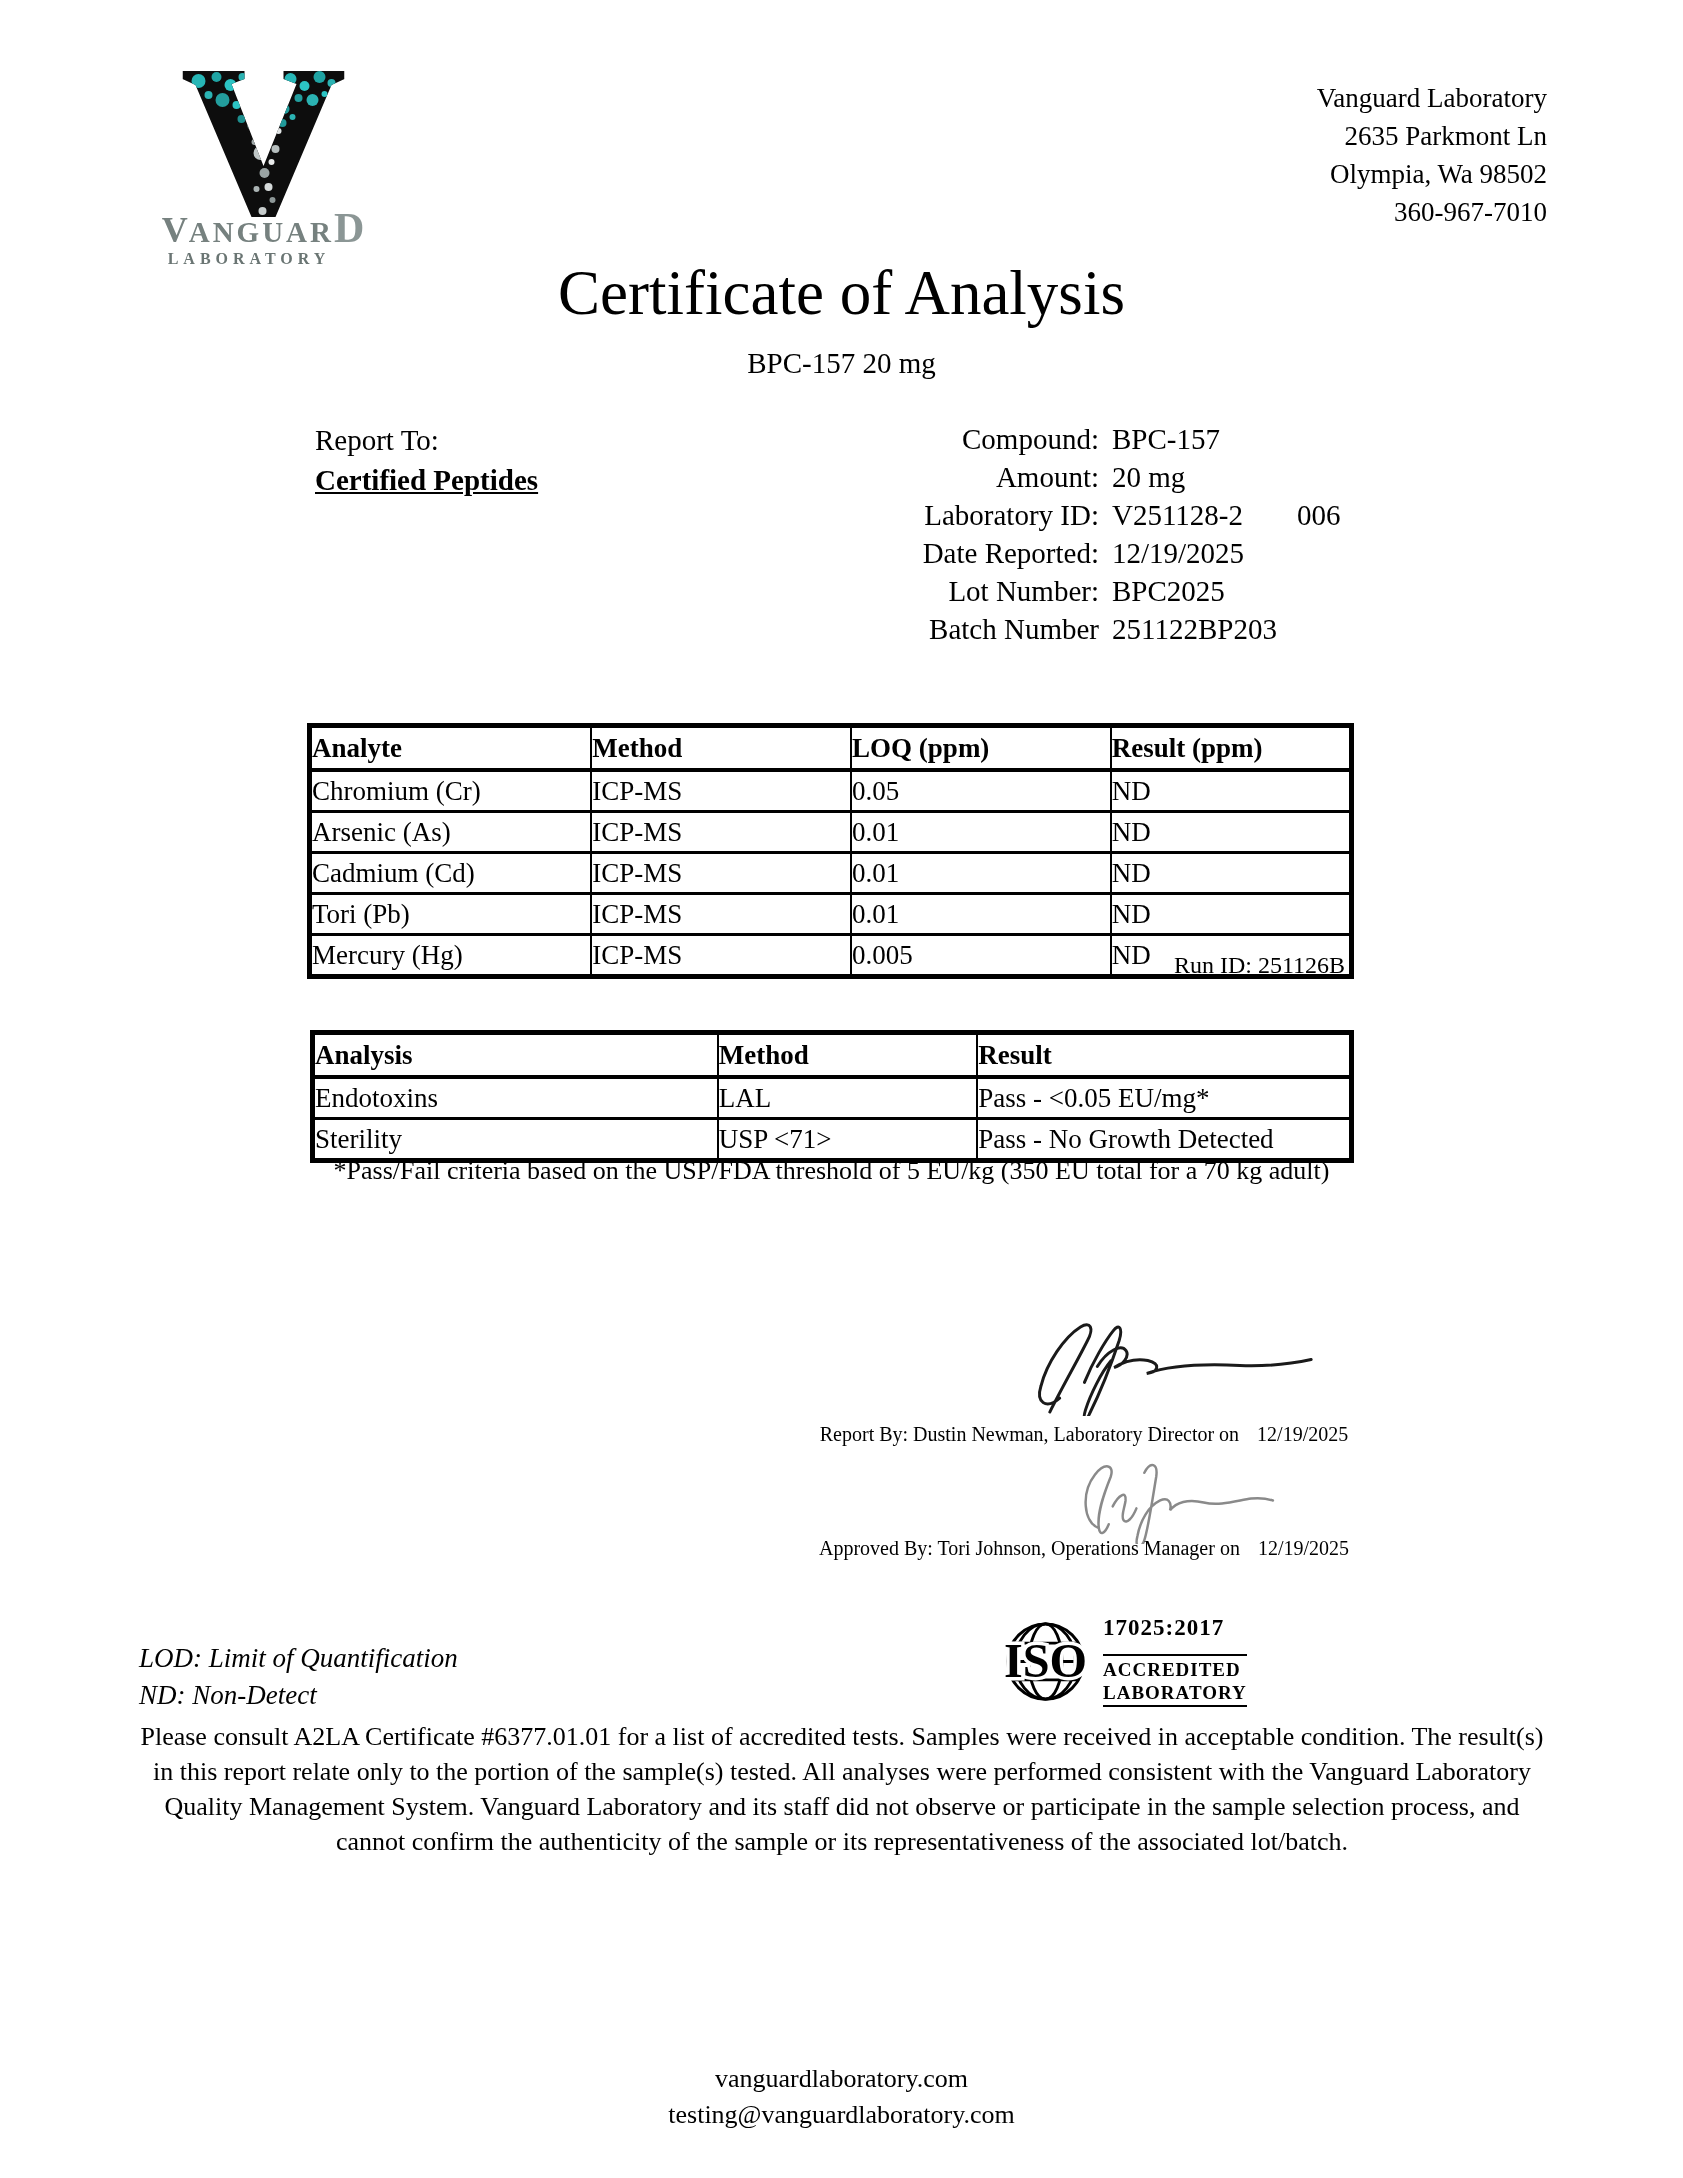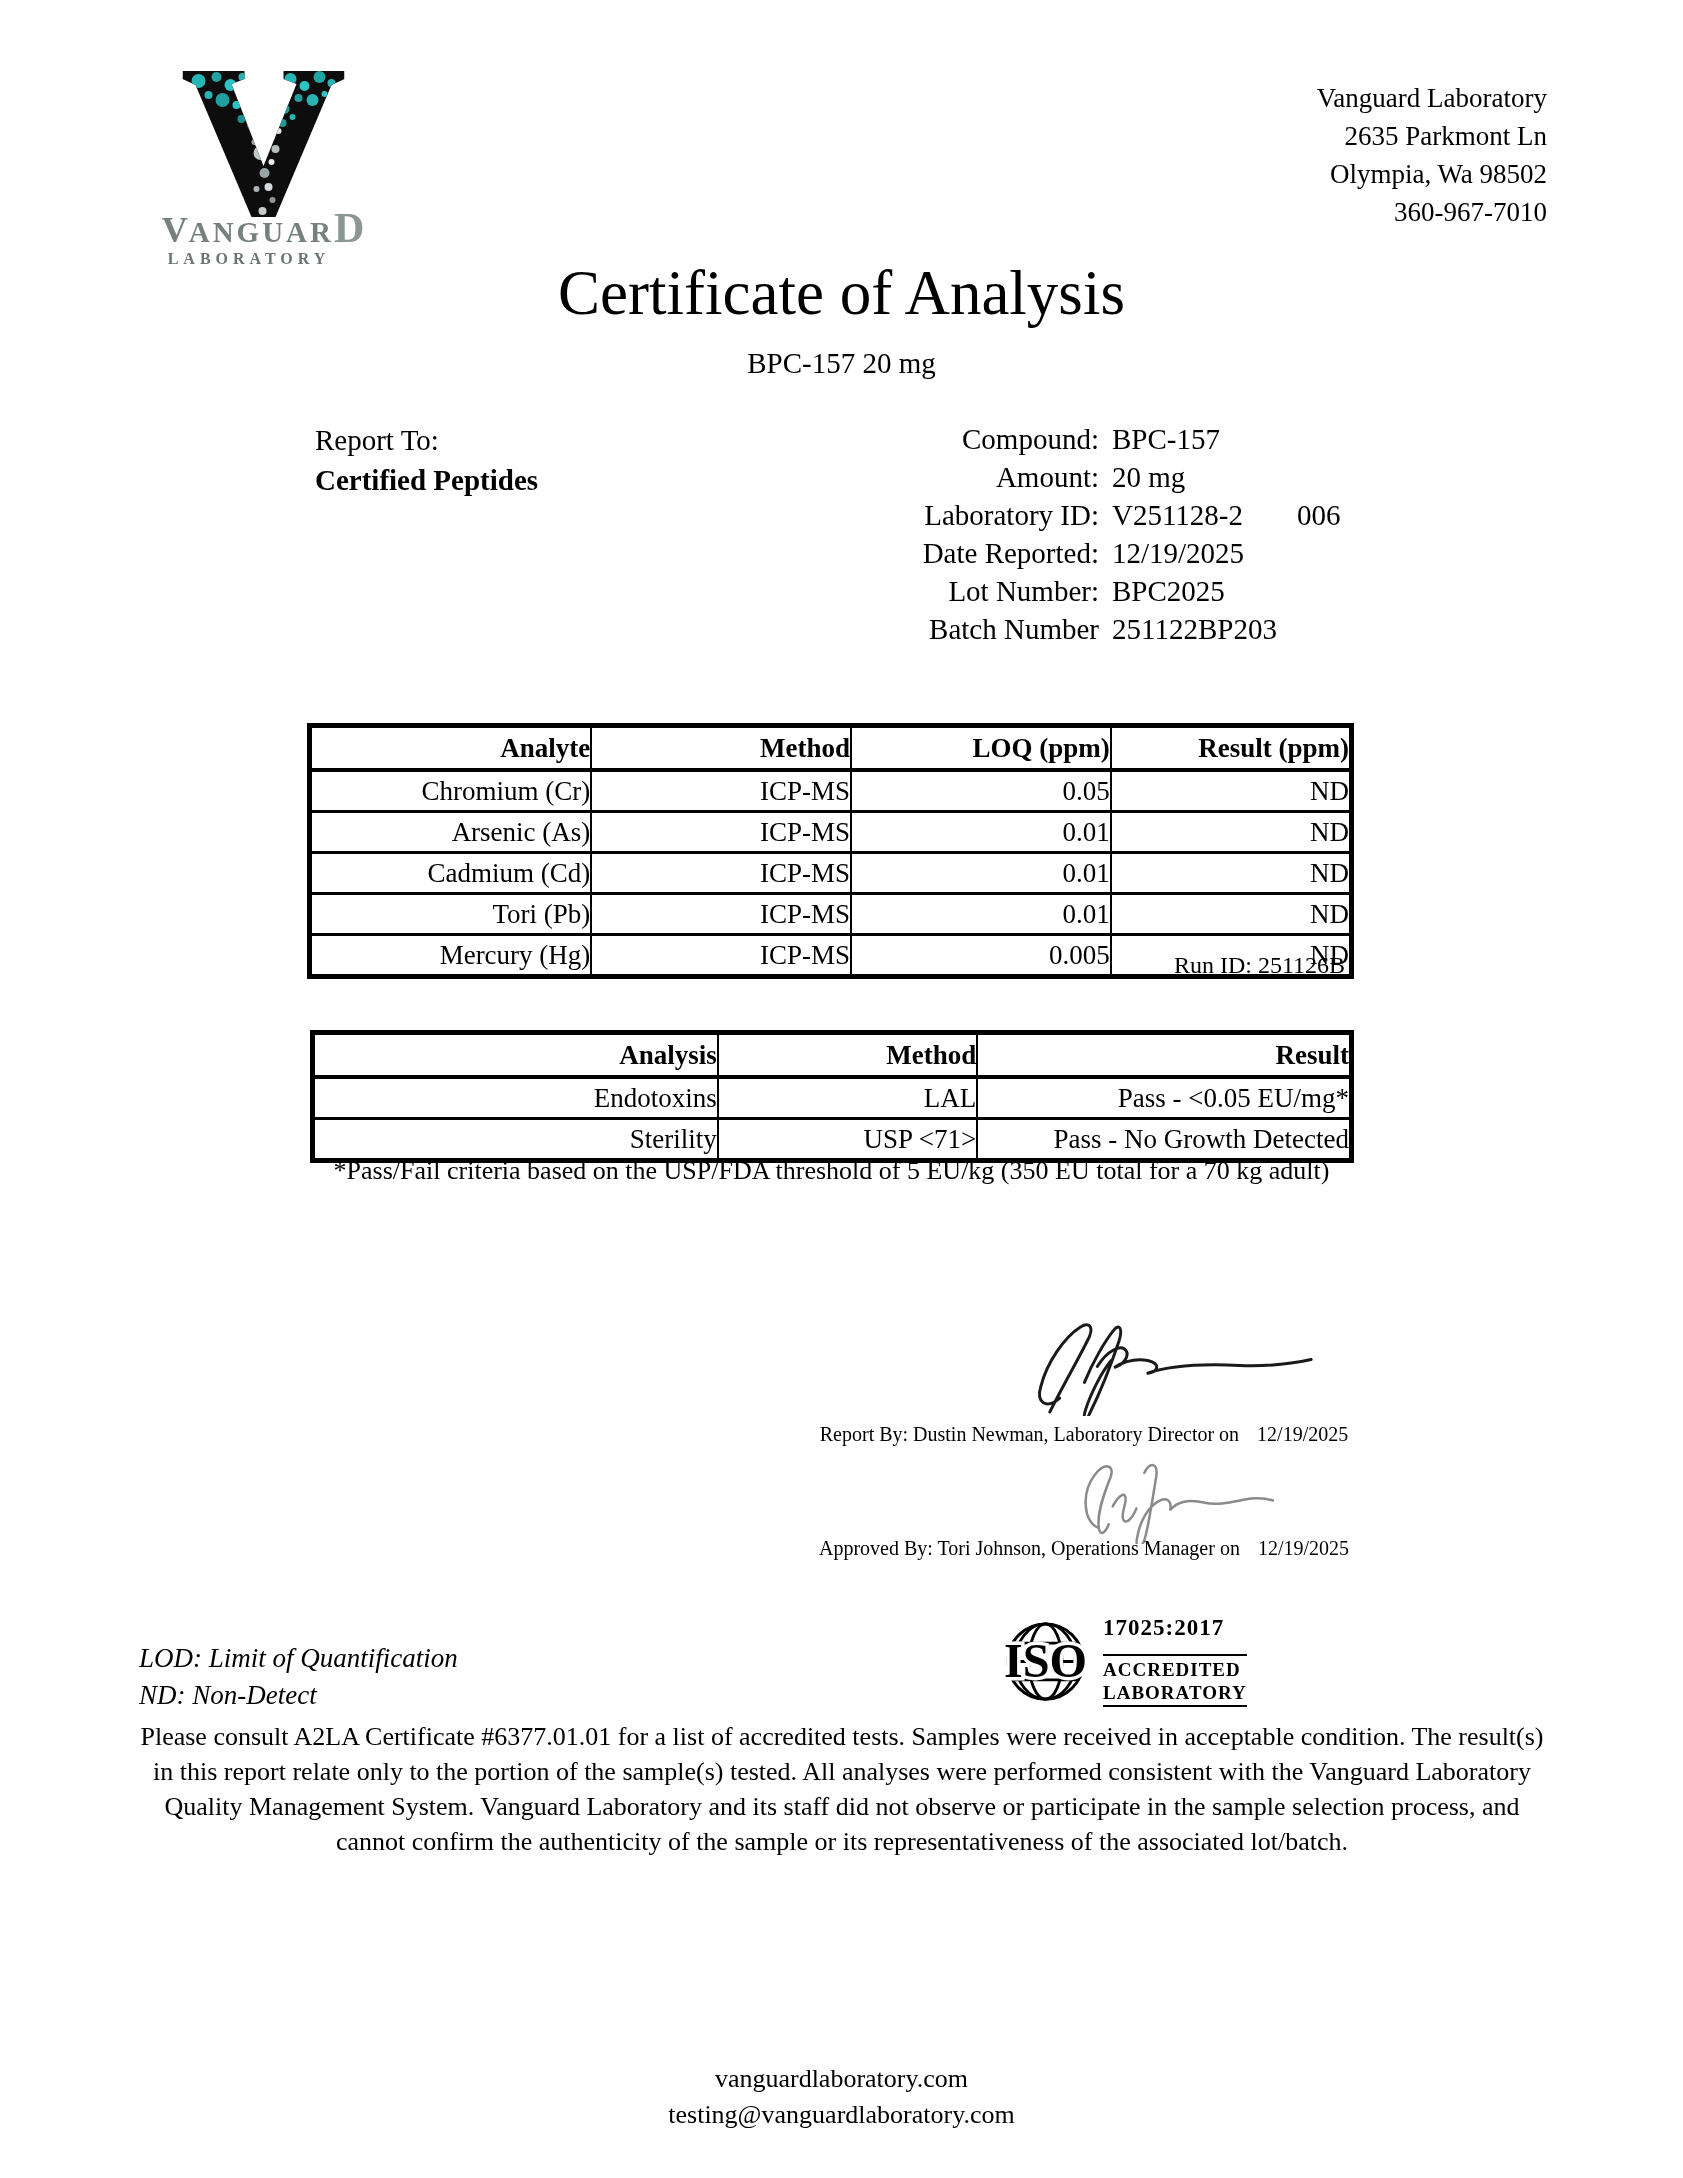--- a/index.html
+++ b/index.html
@@ -22,30 +22,30 @@
 
   
   .address{right:136px;top:79px;text-align:right;font-size:27px;line-height:38px;}
 
   
   .title{left:0;top:259px;width:1683px;text-align:center;font-size:63px;line-height:69px;}
   .subtitle{left:0;top:347px;width:1683px;text-align:center;font-size:29px;}
 
   
   .report-to{left:315px;top:420px;font-size:29px;line-height:40px;}
-  .report-to .client{font-weight:bold;}
+  .report-to .client{font-weight:bold;text-decoration:underline;}
   .info{left:634px;top:420px;width:693px;font-size:29px;}
   .info-row{display:flex;height:38px;line-height:38px;}
   .info-label{flex:0 0 465px;text-align:right;}
   .info-value{padding-left:13px;white-space:nowrap;}
   .info-extra{padding-left:54px;}
 
   
   table{border-collapse:collapse;table-layout:fixed;width:100%;
-        font-size:27px;text-align:right;}
+        font-size:27px;text-align:left;}
   .tbl{border:5px solid #000;}
   .tbl th,.tbl td{border-left:2px solid #000;border-right:2px solid #000;
         border-top:3px solid #000;border-bottom:3px solid #000;
         padding:0;height:38px;vertical-align:middle;}
   .tbl th{font-weight:bold;height:40px;border-bottom:4px solid #000;}
   .metals{left:307px;top:723px;width:1047px;}
   .metals .c1{width:27%;} .metals .c2{width:25%;} .metals .c3{width:25%;} .metals .c4{width:23%;}
   .runid{left:298px;top:952px;width:1047px;text-align:right;font-size:24px;}
   .analysis{left:310px;top:1030px;width:1044px;}
   .analysis .c1{width:39%;} .analysis .c2{width:25%;} .analysis .c3{width:36%;}

